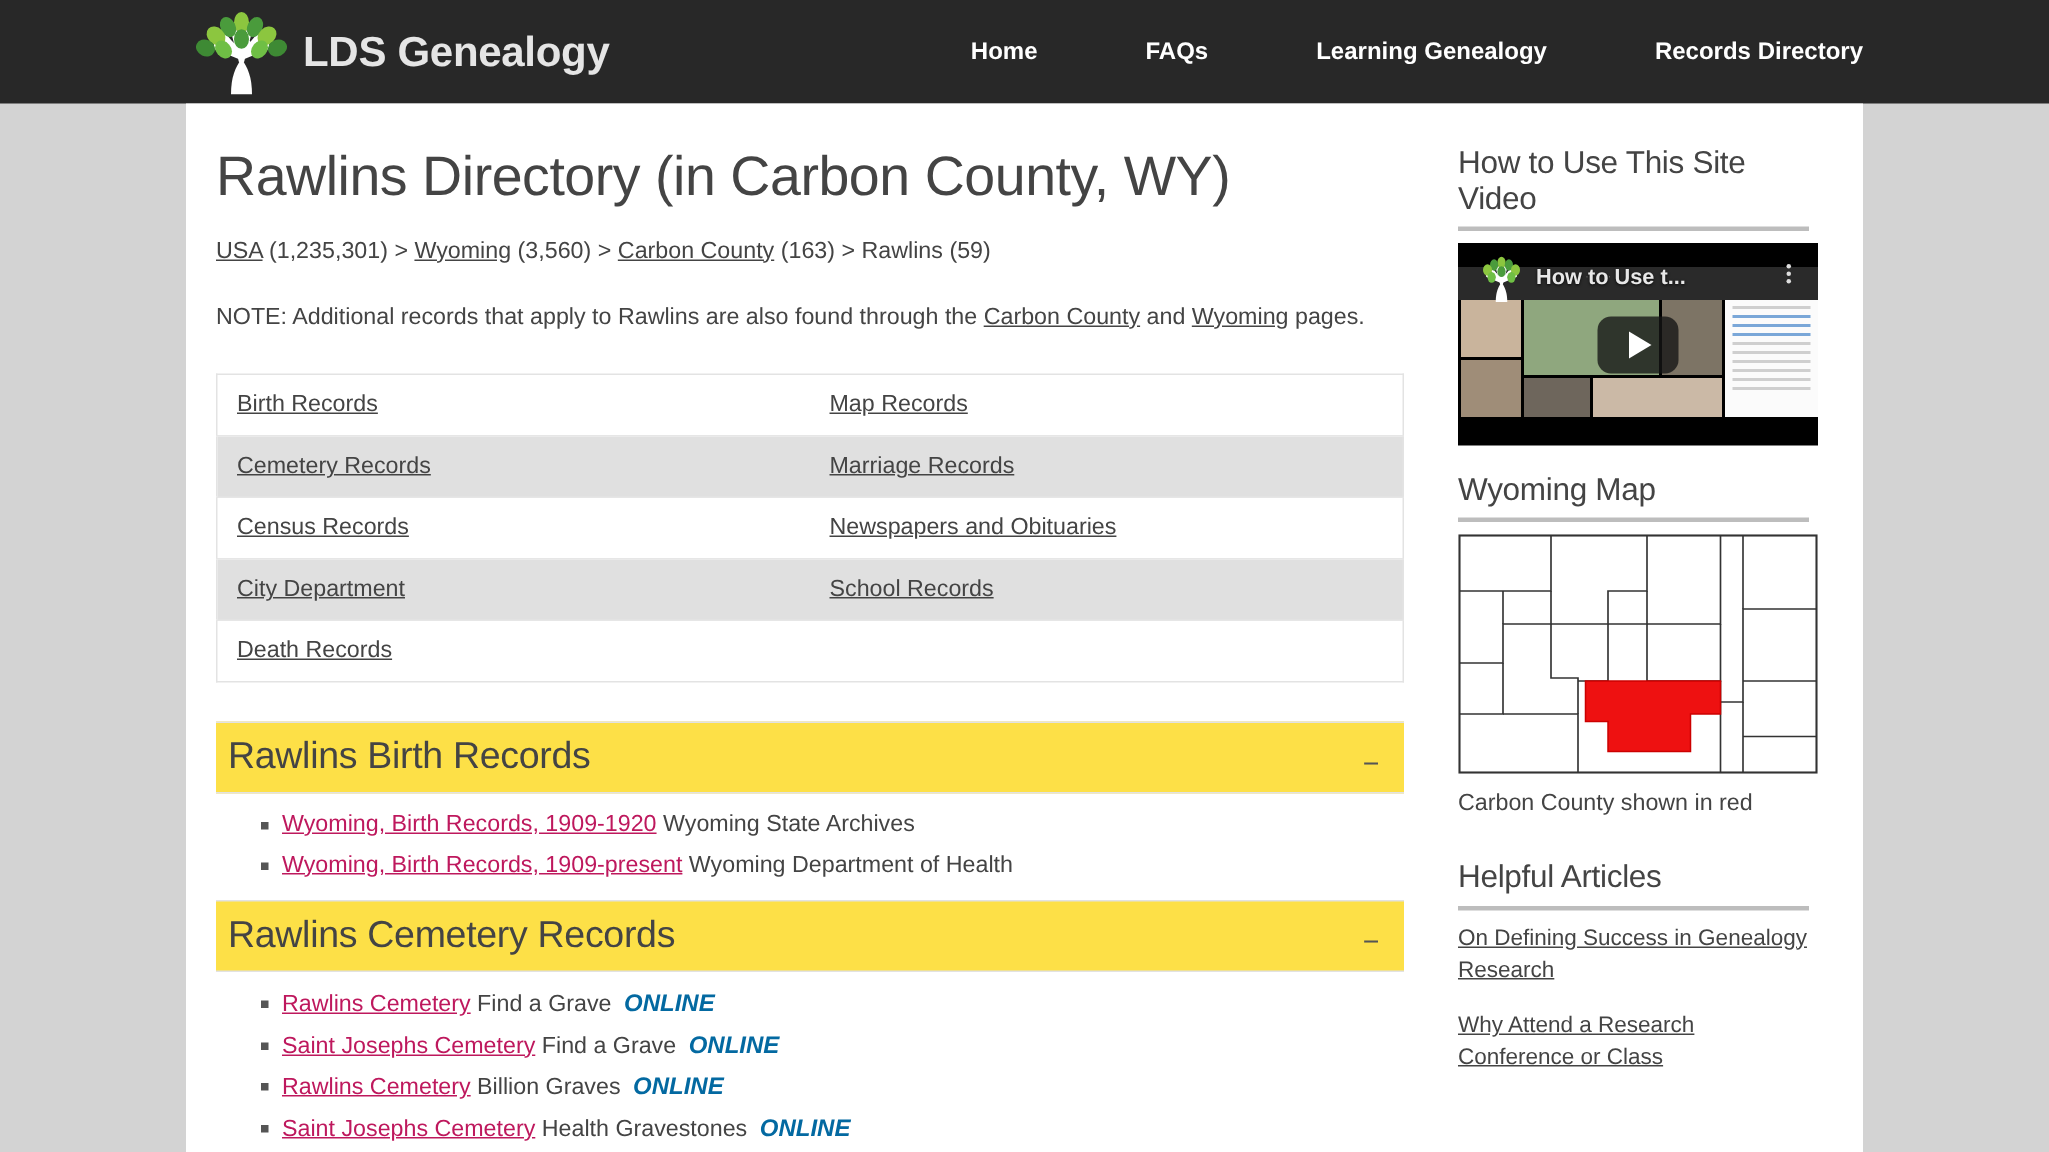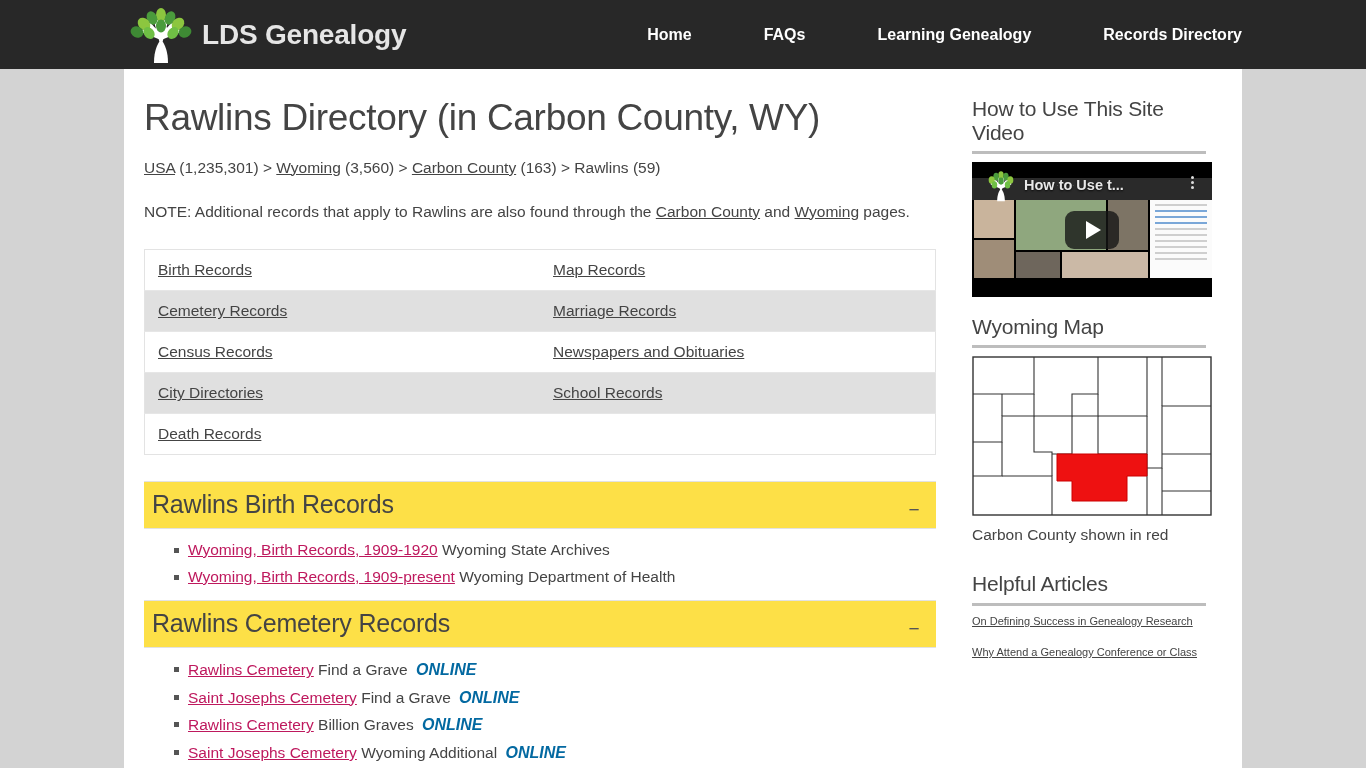--- a/index.html
+++ b/index.html
@@ -173,21 +173,21 @@
     width: 0; height: 0; border-left: 15px solid #fff;
     border-top: 9px solid transparent; border-bottom: 9px solid transparent;
     margin-left: 3px;
   }
 
   
   .map-wrap { width: 240px; }
   .map-caption { font-size: 15.5px; color: #444; margin-top: 6px; }
 
   .aside .article-link {
-    display: block; font-size: 11px; color: #444;
+    display: block; font-size: 15px; color: #444;
     text-decoration: underline; line-height: 1.42; margin-bottom: 16px;
   }
 </style>
 </head>
 <body>
 
 <div class="topbar">
   <a class="brand" href="#">
     <span>
       <svg class="logo-tree" viewBox="0 0 62 56" xmlns="http://www.w3.org/2000/svg">
@@ -248,21 +248,21 @@
           </tr>
           <tr class="alt">
             <td><a href="#">Cemetery Records</a></td>
             <td><a href="#">Marriage Records</a></td>
           </tr>
           <tr>
             <td><a href="#">Census Records</a></td>
             <td><a href="#">Newspapers and Obituaries</a></td>
           </tr>
           <tr class="alt">
-            <td><a href="#">City Directories</a></td>
+            <td><a href="#">City Department</a></td>
             <td><a href="#">School Records</a></td>
           </tr>
           <tr>
             <td><a href="#">Death Records</a></td>
             <td></td>
           </tr>
         </tbody>
       </table>
 
       <div class="section">
@@ -298,21 +298,21 @@
             <span>Find a Grave</span>
             <span class="online">ONLINE</span>
           </li>
           <li>
             <a href="#">Rawlins Cemetery</a>
             <span>Billion Graves</span>
             <span class="online">ONLINE</span>
           </li>
           <li>
             <a href="#">Saint Josephs Cemetery</a>
-            <span>Wyoming Additional</span>
+            <span>Health Gravestones</span>
             <span class="online">ONLINE</span>
           </li>
         </ul>
       </div>
 
     </div>
 
     <div class="aside">
 
       <div class="widget">
@@ -400,18 +400,18 @@
             <path d="M100 98 L175 98 L175 120 L155 120 L155 145 L100 145 L100 125 L85 125 L85 98 Z" fill="#ee1111" stroke="#cc0000" stroke-width="1"></path>
           </svg>
         </div>
         <div class="map-caption">Carbon County shown in red</div>
       </div>
 
       <div class="widget" style="margin-top:28px;">
         <h3>Helpful Articles</h3>
         <div class="rule"></div>
         <a href="#" class="article-link">On Defining Success in Genealogy Research</a>
-        <a href="#" class="article-link">Why Attend a Genealogy Conference or Class</a>
+        <a href="#" class="article-link">Why Attend a Research Conference or Class</a>
       </div>
 
     </div>
   </div>
 </div>
 
 </body></html>

